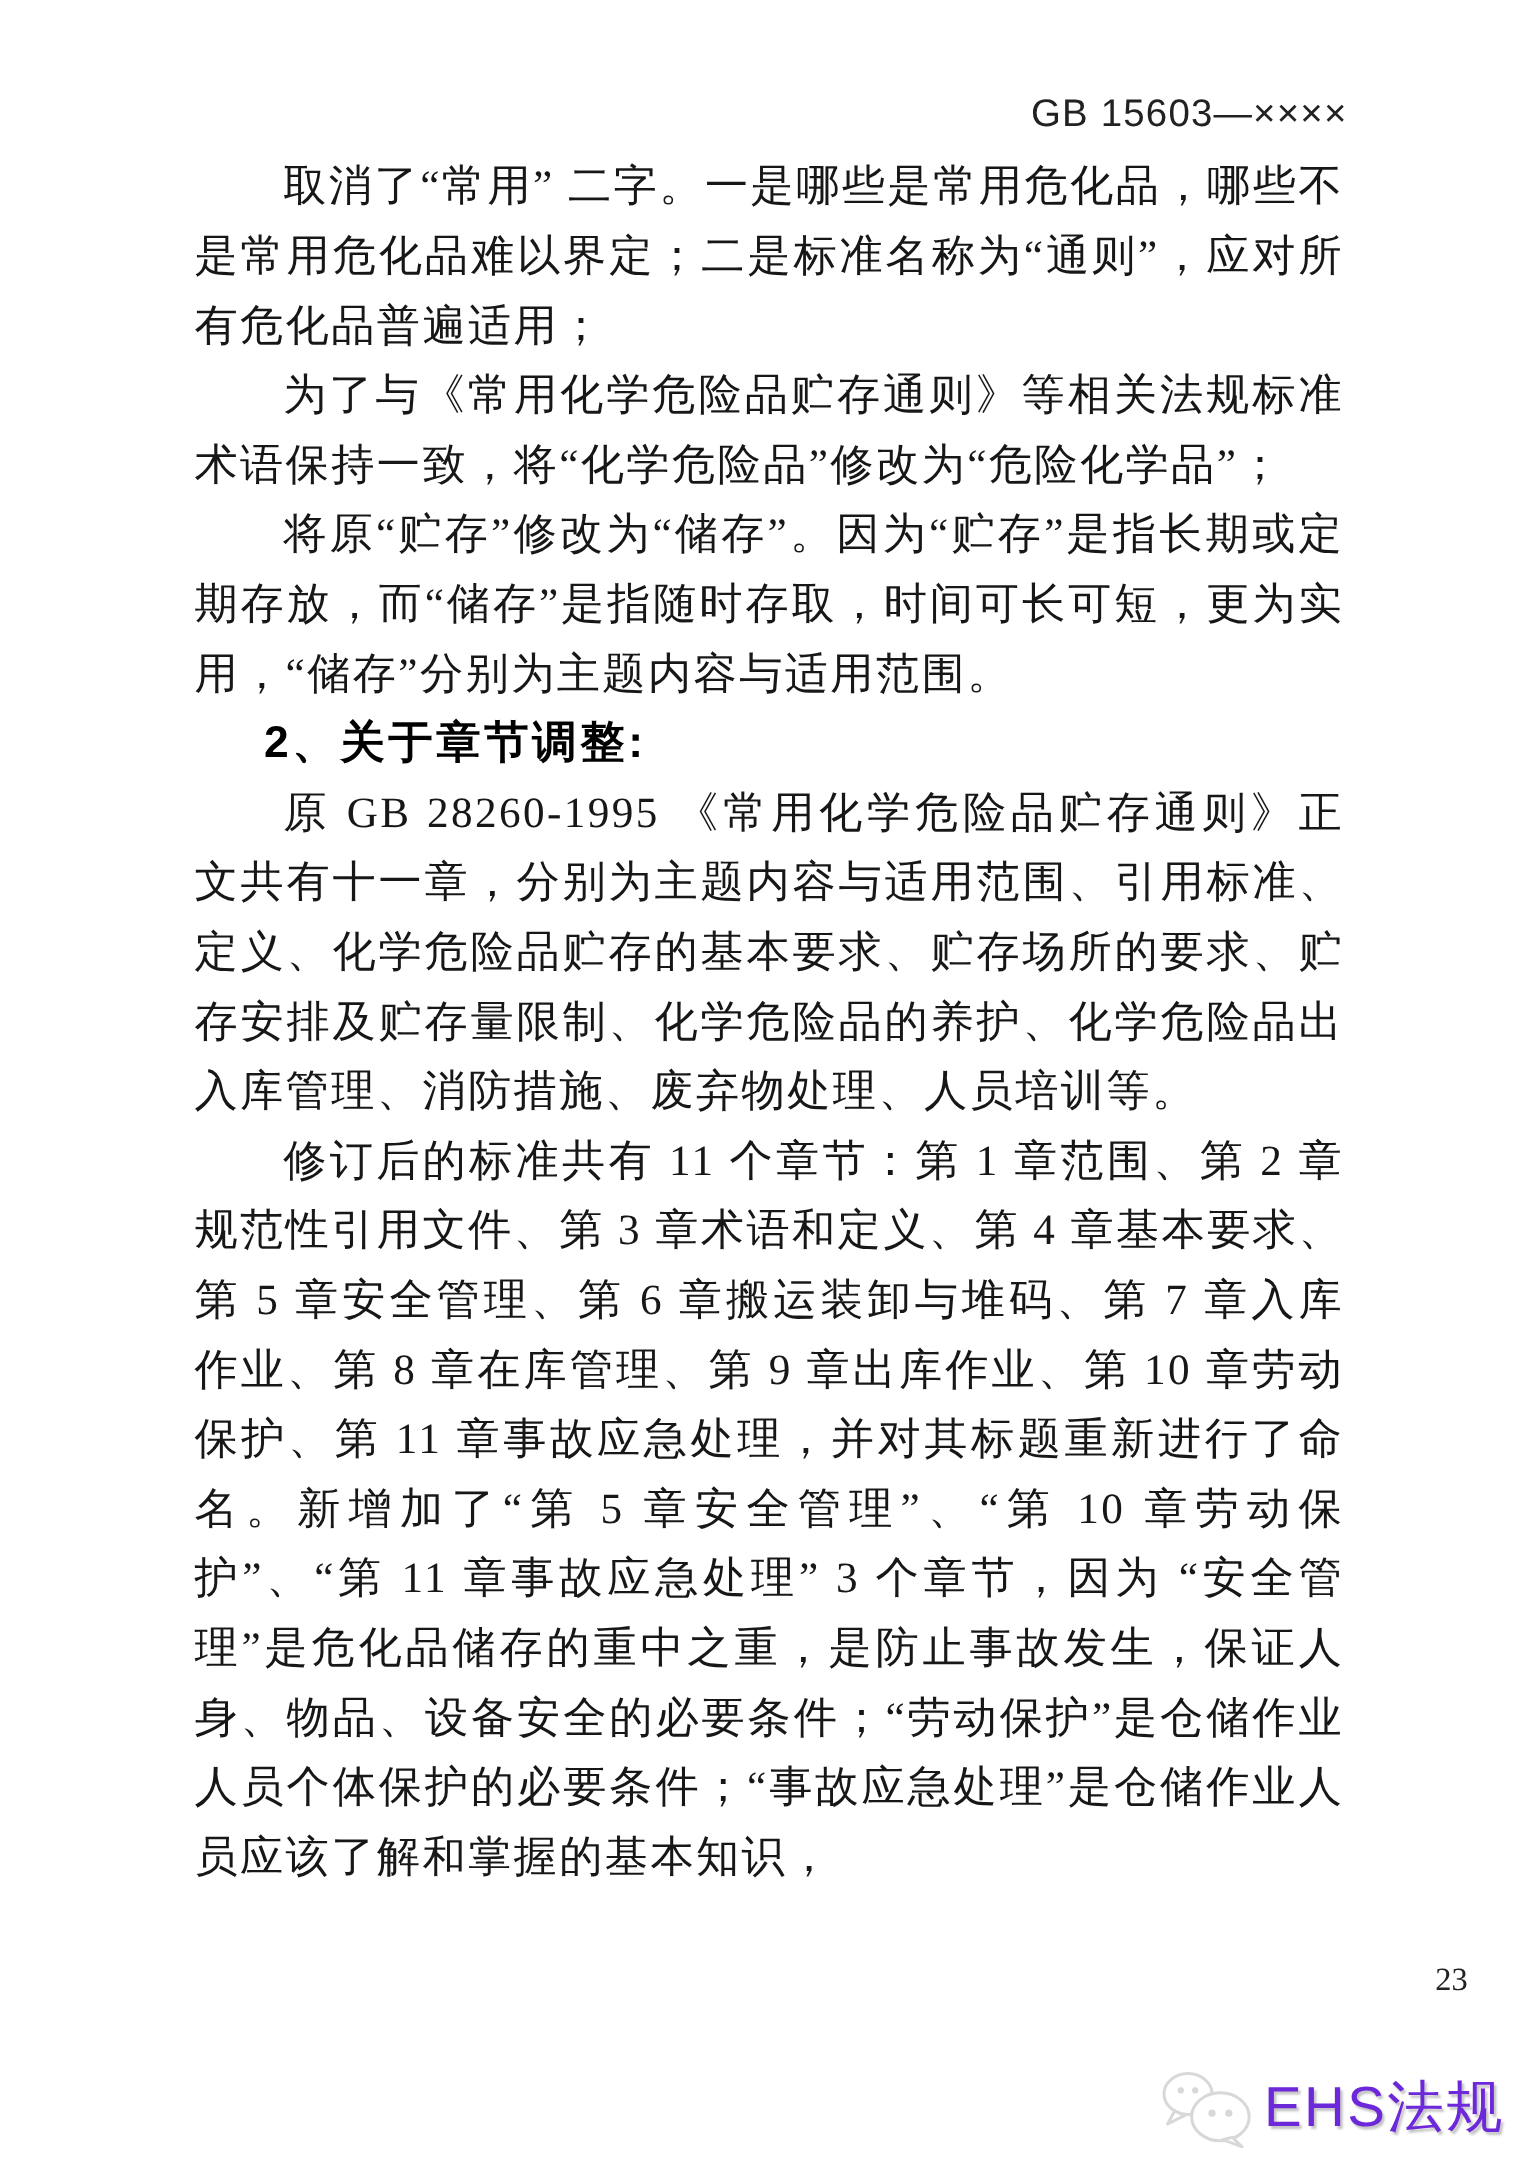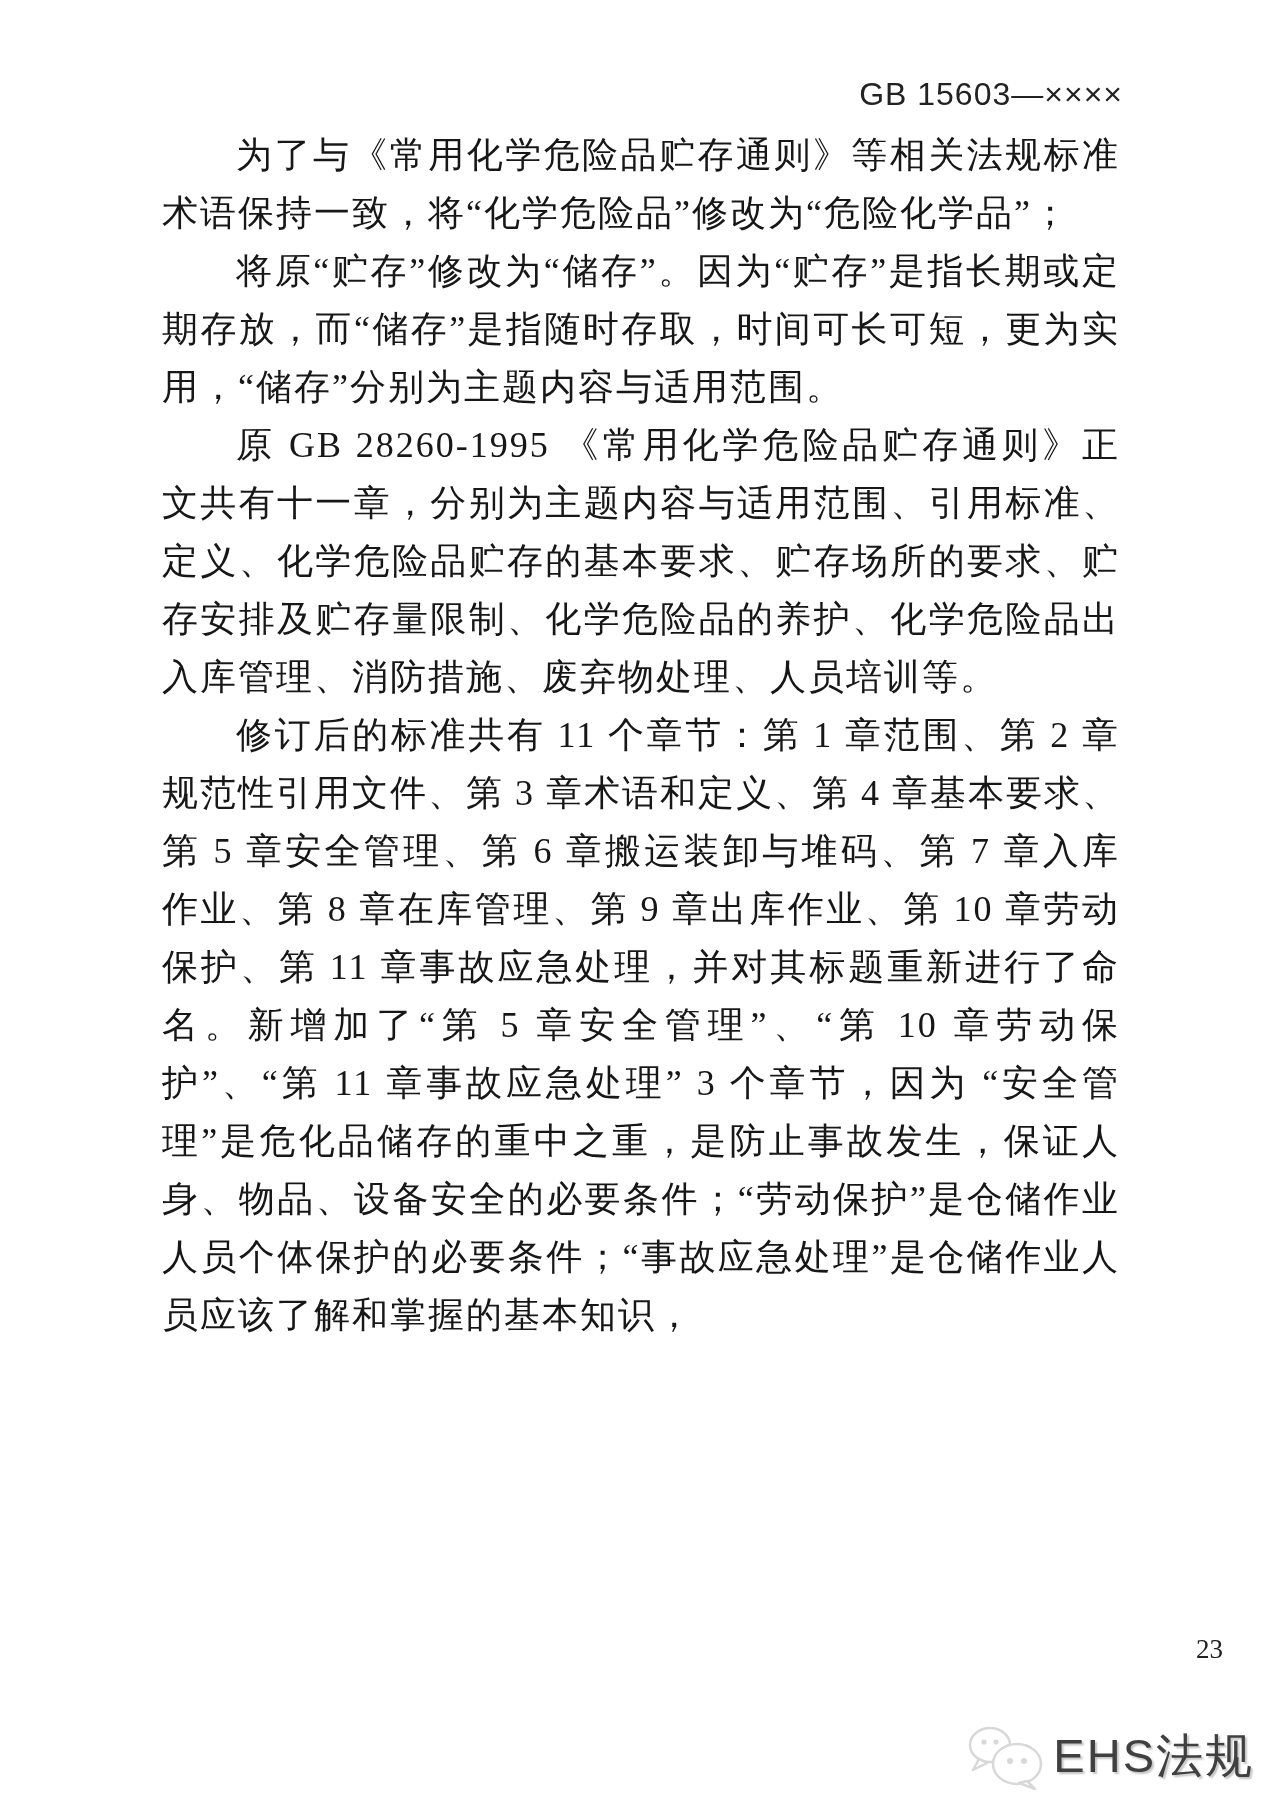--- a/index.html
+++ b/index.html
@@ -66,37 +66,39 @@
     top: 1722px;
     right: 26px;
     display: flex;
     align-items: center;
     gap: 8px;
   }
   .watermark-label {
     font-family: "Liberation Sans", "DejaVu Sans", sans-serif;
     font-size: 47px;
     letter-spacing: 2px;
-    color: #404040;
+    color: #6d28d9;
     text-shadow: 2px 2px 2px #c3c3c3, -1px -1px 1px #ffffff;
   }
   .wechat-icon {
     display: block;
   }
 </style>
 </head>
 <body>
 
 <div class="page">
 
   <div class="doc-header">GB 15603—××××</div>
 
   <div class="text-block">
+    <p class="body-para">取消了“常用” 二字。一是哪些是常用危化品，哪些不是常用危化品难以界定；二是标准名称为“通则”，应对所有危化品普遍适用；</p>
     <p class="body-para">为了与《常用化学危险品贮存通则》等相关法规标准术语保持一致，将“化学危险品”修改为“危险化学品”；</p>
     <p class="body-para">将原“贮存”修改为“储存”。因为“贮存”是指长期或定期存放，而“储存”是指随时存取，时间可长可短，更为实用，“储存”分别为主题内容与适用范围。</p>
+    <h2 class="section-heading">2、关于章节调整:</h2>
     <p class="body-para">原 GB 28260-1995 《常用化学危险品贮存通则》正文共有十一章，分别为主题内容与适用范围、引用标准、定义、化学危险品贮存的基本要求、贮存场所的要求、贮存安排及贮存量限制、化学危险品的养护、化学危险品出入库管理、消防措施、废弃物处理、人员培训等。</p>
     <p class="body-para">修订后的标准共有 11 个章节：第 1 章范围、第 2 章规范性引用文件、第 3 章术语和定义、第 4 章基本要求、第 5 章安全管理、第 6 章搬运装卸与堆码、第 7 章入库作业、第 8 章在库管理、第 9 章出库作业、第 10 章劳动保护、第 11 章事故应急处理，并对其标题重新进行了命名。新增加了“第 5 章安全管理”、“第 10 章劳动保护”、“第 11 章事故应急处理” 3 个章节，因为 “安全管理”是危化品储存的重中之重，是防止事故发生，保证人身、物品、设备安全的必要条件；“劳动保护”是仓储作业人员个体保护的必要条件；“事故应急处理”是仓储作业人员应该了解和掌握的基本知识，</p>
   </div>
 
   <div class="page-number">23</div>
 
   <div class="watermark">
     <svg class="wechat-icon" width="80" height="68" viewBox="0 0 80 68">
       <g fill="#ffffff" stroke="#d8d8d8" stroke-width="2.5">
         <ellipse cx="25" cy="23" rx="20" ry="17"></ellipse>

